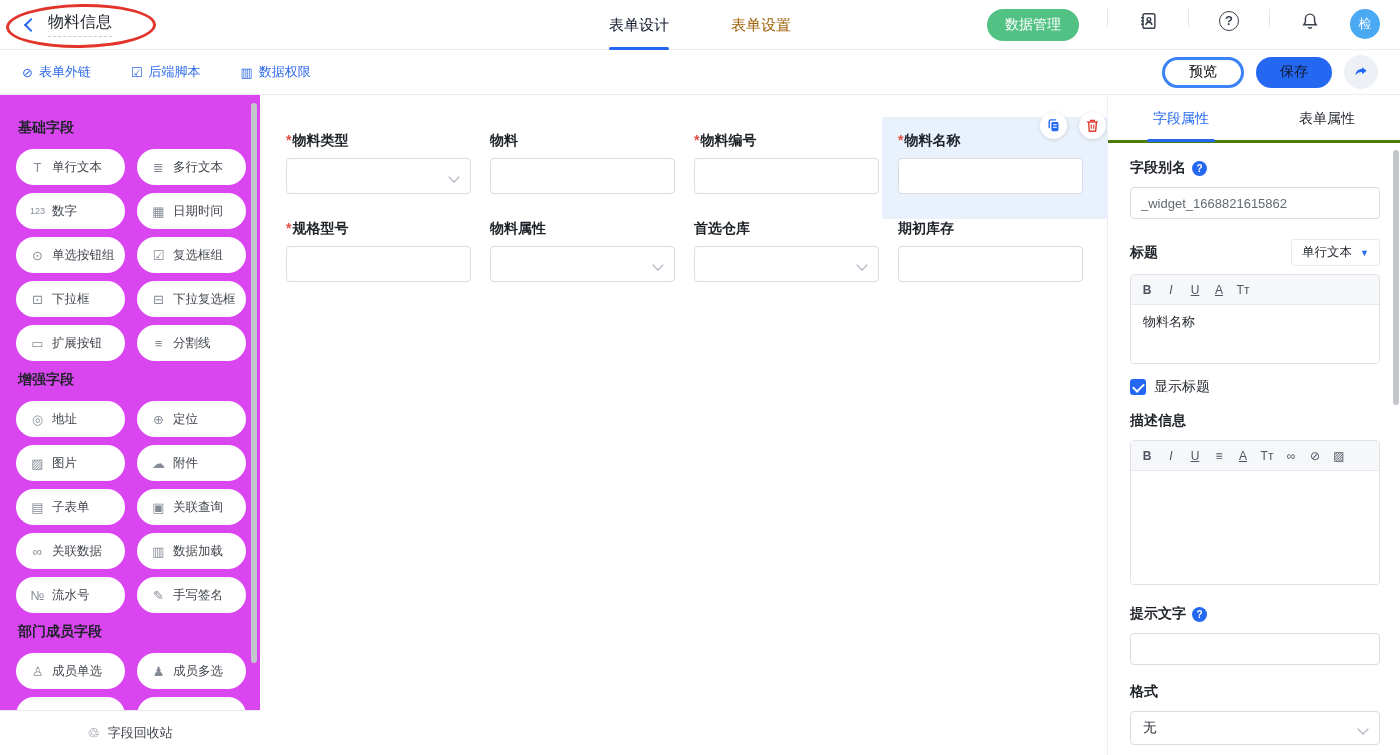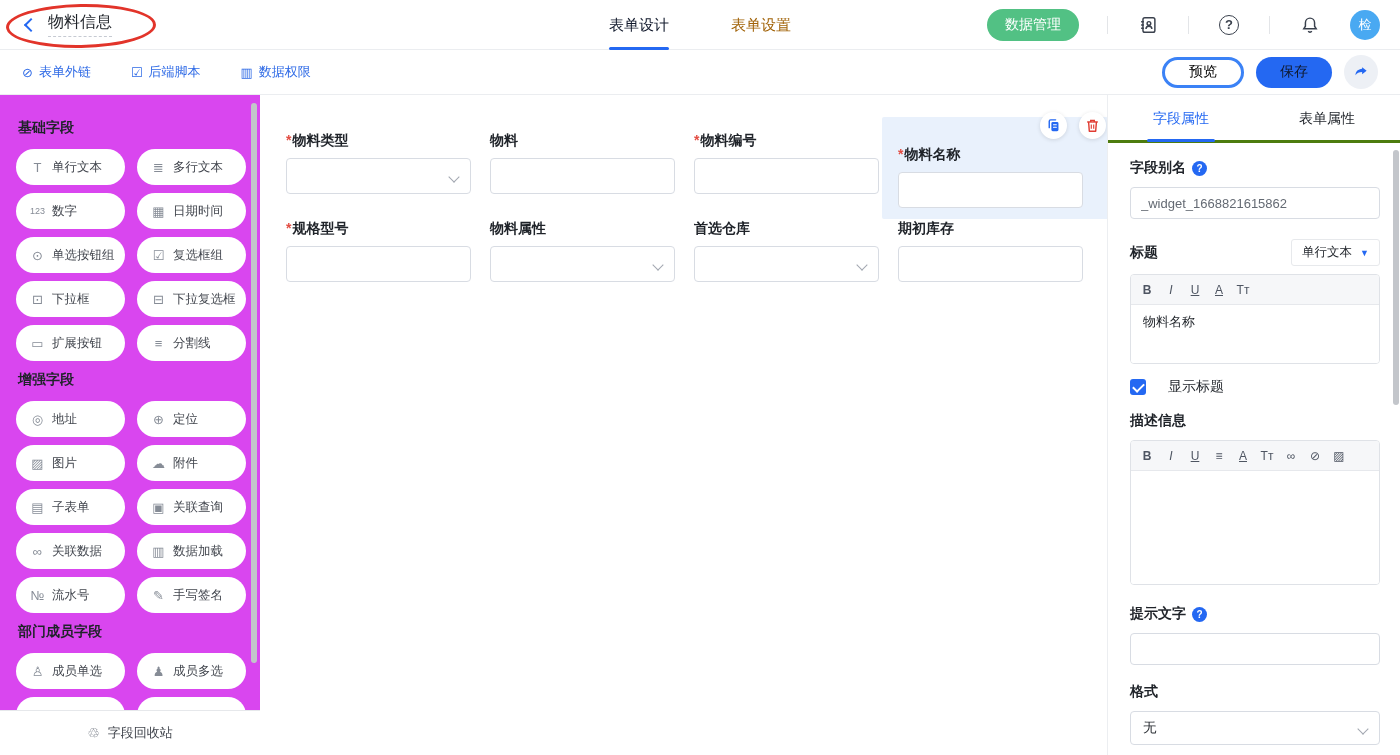--- a/index.html
+++ b/index.html
@@ -14,21 +14,21 @@
     transform:rotate(45deg); margin-left:6px; cursor:pointer; }
   .doc-title { font-size:16px; font-weight:500; border-bottom:1px dashed #c6cad2; padding-bottom:3px; }
   .annotation { position:absolute; left:6px; top:4px; width:150px; height:44px;
     border:3px solid #e2342a; border-radius:50%; transform:rotate(-1deg); pointer-events:none; z-index:5; }
   .top-tabs { position:absolute; left:50%; transform:translateX(-50%); height:50px;
     display:flex; gap:62px; align-items:center; }
   .top-tab { position:relative; font-size:15px; height:50px; line-height:50px; cursor:pointer; color:#a16207; }
   .top-tab.active { color:#0f172a; }
   .top-tab.active::after { content:""; position:absolute; left:0; right:0; bottom:0; height:3px;
     background:#2468f2; border-radius:2px; }
-  .top-right { margin-left:auto; display:flex; align-items:center; gap:28px; }
+  .top-right { margin-left:auto; display:flex; gap:28px; }
   .btn-green { background:#52c184; color:#fff; font-size:14px; border:none; height:32px;
     padding:0 18px; border-radius:16px; cursor:pointer; }
   .v-div { width:1px; height:18px; background:#e3e5e8; }
   .icon-btn { width:24px; height:24px; display:flex; align-items:center; justify-content:center; cursor:pointer; }
   .help-circle { width:20px; height:20px; border:1.6px solid #3a414d; border-radius:50%;
     display:flex; align-items:center; justify-content:center; font-size:13px; color:#3a414d; font-weight:bold; }
   .avatar { width:30px; height:30px; border-radius:50%; background:#49a9f2; color:#fff;
     display:flex; align-items:center; justify-content:center; font-size:13px; cursor:pointer; }
 
   
@@ -68,21 +68,21 @@
   .canvas { flex:1; background:#fff; padding:36px 0 0 26px; position:relative; }
   .field-grid { display:grid; grid-template-columns:repeat(4,204px); }
   .cell { height:88px; position:relative; }
   .flabel { font-size:14px; font-weight:bold; margin-bottom:9px; line-height:18px; }
   .req { color:#e34d43; margin-right:1px; }
   .fbox { width:185px; height:36px; background:#fff; border:1px solid #d8dce3; border-radius:4px;
     position:relative; cursor:text; }
   .fbox.select { cursor:pointer; }
   .fbox.select .chev { position:absolute; right:12px; top:14px; width:8px; height:8px;
     border-left:1.6px solid #a2a7b0; border-bottom:1.6px solid #a2a7b0; transform:rotate(-45deg); }
-  .cell.selected { background:#e9f1fc; margin:-14px -12px 0 -16px; padding:28px 12px 0 16px;
+  .cell.selected { background:#e9f1fc; margin:-14px -12px 0 -16px; padding:14px 12px 0 16px;
     height:102px; border-radius:2px; }
   .fld-actions { position:absolute; top:-5px; right:8px; display:flex; gap:12px; }
   .act-circle { width:27px; height:27px; border-radius:50%; background:#fff;
     box-shadow:0 1px 4px rgba(0,0,0,.12); display:flex; align-items:center; justify-content:center; cursor:pointer; }
 
   
   .panel { width:293px; flex:none; background:#fff; border-left:1px solid #eceef1; position:relative;
     padding:0 20px 0 22px; }
   .panel-tabs { display:flex; justify-content:space-around; height:48px; align-items:center;
     margin:0 -20px 0 -22px; border-bottom:3px solid #4d7c0f; }
@@ -102,21 +102,21 @@
   .mini-select .caret { color:#2468f2; font-size:9px; }
   .editor { border:1px solid #dfe2e7; border-radius:4px; overflow:hidden; }
   .editor-bar { height:30px; background:#f6f7f9; border-bottom:1px solid #e6e8ec;
     display:flex; align-items:center; gap:0; padding:0 4px; }
   .ed-btn { min-width:24px; text-align:center; font-size:12px; color:#4e5562; cursor:pointer; line-height:30px; }
   .ed-btn.b { font-weight:bold; }
   .ed-btn.i { font-style:italic; }
   .ed-btn.u { text-decoration:underline; }
   .ed-btn.a { text-decoration:underline; }
   .editor-body { padding:8px 12px; font-size:13px; color:#1f2329; background:#fff; }
-  .check-row { display:flex; align-items:center; gap:22px; margin:14px 0 4px; cursor:pointer; }
+  .check-row { display:flex; align-items:center; gap:8px; margin:14px 0 4px; cursor:pointer; }
   .checkbox { width:16px; height:16px; background:#2468f2; border-radius:3px; position:relative; }
   .checkbox::after { content:""; position:absolute; left:4.5px; top:1.5px; width:5px; height:9px;
     border-right:2px solid #fff; border-bottom:2px solid #fff; transform:rotate(45deg); }
   .check-row span { font-size:14px; }
   .format-select { width:100%; height:34px; border:1px solid #d8dce3; border-radius:4px; background:#fff;
     display:flex; align-items:center; padding:0 12px; font-size:13.5px; cursor:pointer; position:relative; }
   .format-select .chev { position:absolute; right:12px; top:13px; width:8px; height:8px;
     border-left:1.6px solid #a2a7b0; border-bottom:1.6px solid #a2a7b0; transform:rotate(-45deg); }
   .panel-scroll { position:absolute; right:1px; top:55px; width:6px; height:255px; background:#c3c6cb;
     border-radius:3px; cursor:pointer; z-index:4; }

